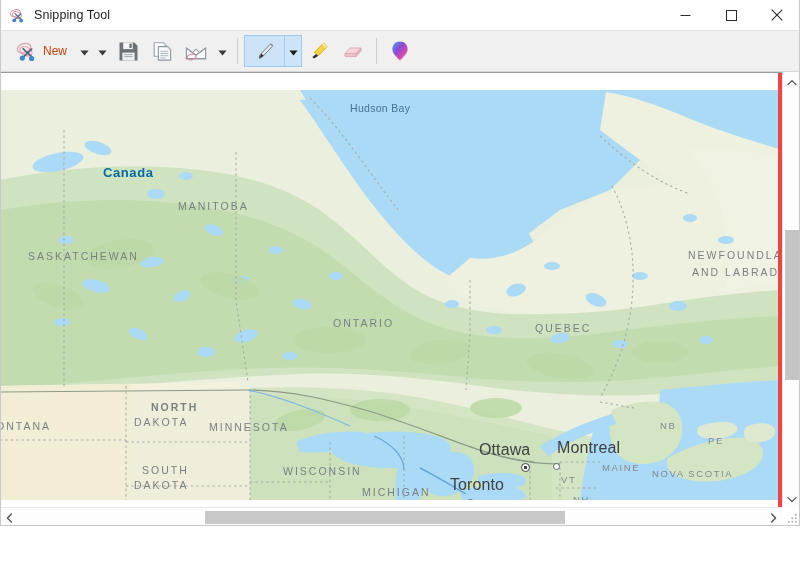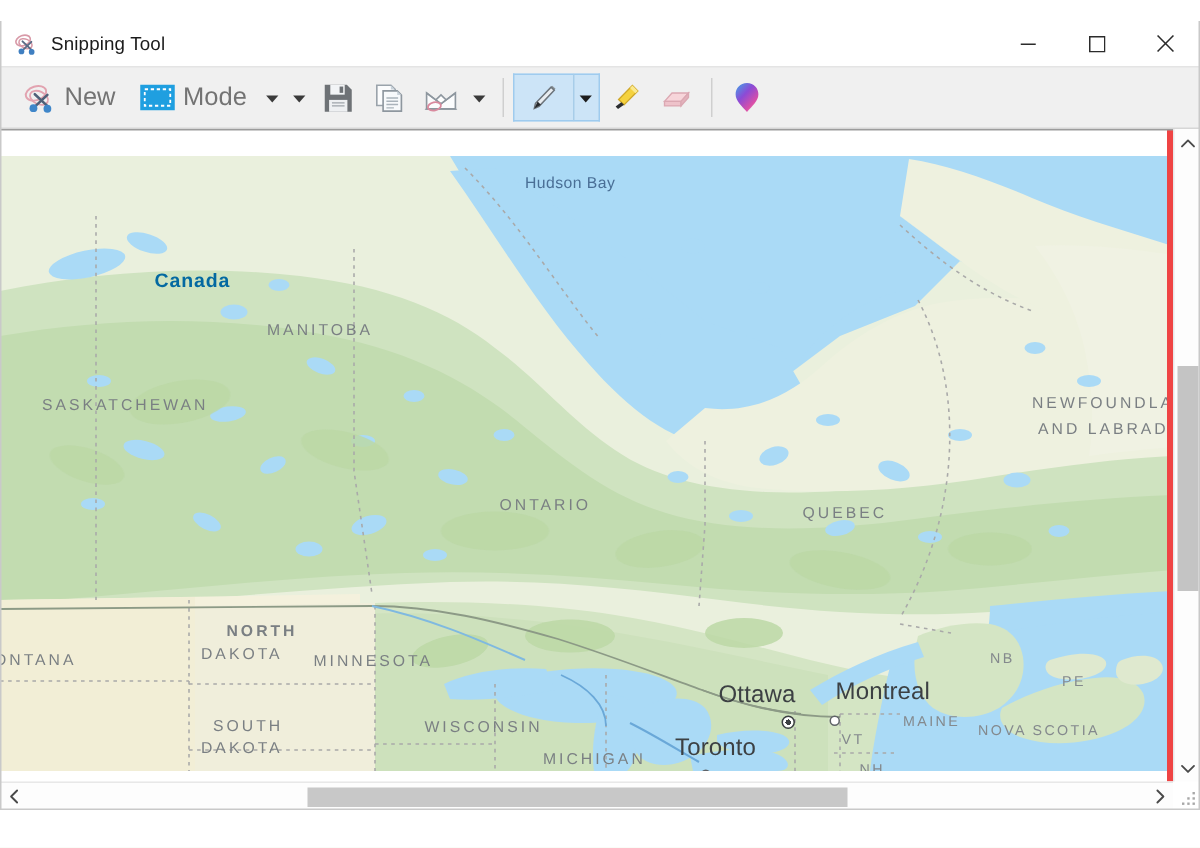--- a/index.html
+++ b/index.html
@@ -15,21 +15,20 @@
     -webkit-font-smoothing: antialiased;
   }
   #app {
     position: relative;
     width: 800px;
     height: 526px;
     background: #ffffff;
     box-sizing: border-box;
     display: flex;
     flex-direction: column;
-    margin-top: 14px;
   }
 
   
   .titlebar {
     height: 30px;
     min-height: 30px;
     background: #ffffff;
     display: flex;
     align-items: center;
     position: relative;
@@ -107,22 +106,22 @@
     display: flex;
     align-items: center;
     gap: 5px;
     height: 32px;
     padding: 0 7px;
     border: 1px solid transparent;
     background: transparent;
     box-sizing: border-box;
   }
   .tb-btn .tb-label {
-    font-size: 17px;
-    color: #737373;
+    font-size: 12px;
+    color: #c2410c;
     white-space: nowrap;
   }
   .tb-icon {
     width: 24px;
     height: 24px;
     display: flex;
     align-items: center;
     justify-content: center;
     flex: 0 0 auto;
   }
@@ -386,29 +385,20 @@
           <ellipse cx="11.0" cy="11.2" rx="6.4" ry="4.2" fill="none" stroke="#e2a3b0" stroke-width="1.2" transform="rotate(26 11 11.2)"></ellipse>
           <line x1="8.2" y1="8.8" x2="17.4" y2="17.4" stroke="#4f6078" stroke-width="1.7" stroke-linecap="round"></line>
           <line x1="16.6" y1="9.2" x2="8.6" y2="16.8" stroke="#4f6078" stroke-width="1.7" stroke-linecap="round"></line>
           <circle cx="7.3" cy="18.1" r="2.6" fill="#3f86c9"></circle>
           <circle cx="16.6" cy="18.5" r="2.6" fill="#3f86c9"></circle>
         </svg>
       </span>
       <span class="tb-label">New</span>
     </div>
 
-    <div class="tb-btn">
-      <span class="tb-icon">
-        <svg width="24" height="18" viewBox="0 0 24 18">
-          <rect x="0.5" y="0.5" width="23" height="17" fill="#1f9fe0"></rect>
-          <rect x="3.5" y="3.5" width="17" height="11" fill="none" stroke="#ffffff" stroke-width="1.2" stroke-dasharray="2.2 1.8"></rect>
-        </svg>
-      </span>
-      <span class="tb-label">Mode</span>
-    </div>
     <div class="tb-caret">
       <span>
         <svg width="9" height="6" viewBox="0 0 9 6">
             <path d="M0.4 0.6 L8.6 0.6 L4.5 5.4 Z" fill="#3a3a3a"></path>
           </svg>
       </span>
     </div>
 
     <div class="tb-caret">
       <span>

